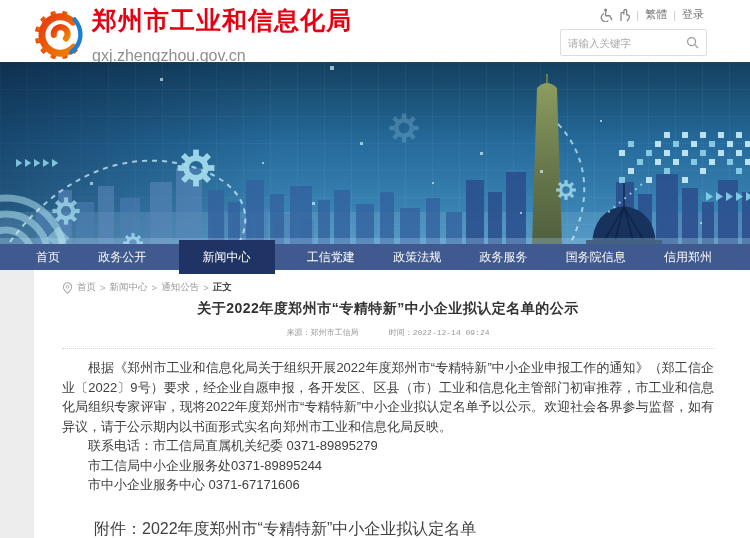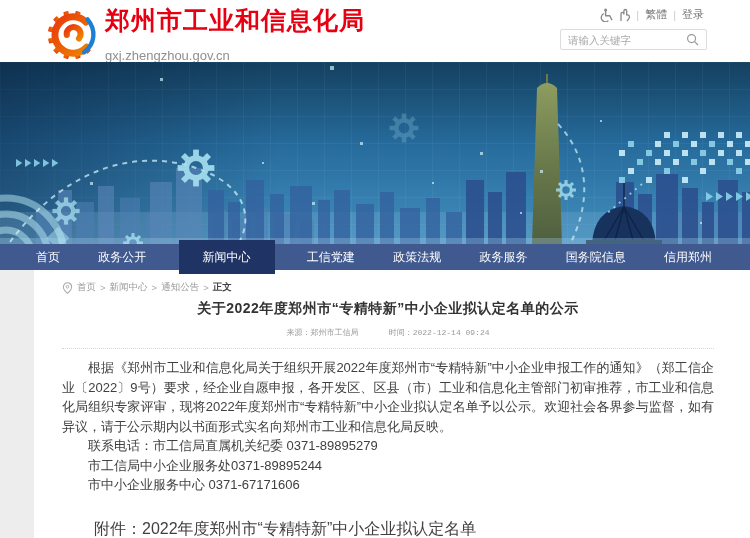--- a/index.html
+++ b/index.html
@@ -4,30 +4,30 @@
 <style>
   * { box-sizing: border-box; margin: 0; padding: 0; }
   html,body { width: 750px; height: 538px; overflow: hidden; }
   body {
     font-family: "Liberation Sans", "DejaVu Sans", sans-serif;
     background: #ededed;
     color: #404040;
   }
   
   .top-header { height: 62px; background: #fff; position: relative; }
-  .logo-wrap { position: absolute; left: 46px; top: 5px; display: flex; align-items: center; cursor: pointer; }
+  .logo-wrap { position: absolute; left: 33px; top: 5px; display: flex; align-items: center; cursor: pointer; }
   .logo-text { margin-left: 7px; }
   .site-name { color: #e60012; font-size: 25px; font-weight: bold; letter-spacing: 1px; line-height: 30px; }
-  .site-url { color: #8f8f8f; font-size: 13px; line-height: 16px; margin-top: 13px; }
+  .site-url { color: #8f8f8f; font-size: 16px; line-height: 16px; margin-top: 13px; }
   .header-right { position: absolute; right: 43px; top: 7px; }
   .top-links { display: flex; justify-content: flex-end; align-items: center; font-size: 11px; color: #777; height: 15px; }
   .top-links .lnk { cursor: pointer; margin: 0 3px; text-align: center; }
   .top-links .sep { color: #ccc; margin: 0 3px; }
   .top-links svg { margin: 0 2px; display: block; }
-  .search-box { margin-top: 7px; width: 147px; height: 21px; border: 1px solid #ddd; border-radius: 2px;
+  .search-box { margin-top: 7px; width: 147px; height: 27px; border: 1px solid #ddd; border-radius: 2px;
                 display: flex; align-items: center; padding: 0 7px; background: #fff; }
   .search-box input { border: 0; outline: 0; flex: 1; font-size: 10.5px; color: #333; width: 60px; background: transparent; }
   .search-box input::placeholder { color: #aaa; }
   .search-btn { cursor: pointer; display: flex; align-items: center; }
   
   .banner { height: 182px; position: relative; overflow: hidden; background: #1c4a70; }
   .banner svg { display: block; }
   
   .nav { height: 26px; background: #40598f; position: relative; z-index: 5; }
   .nav ul { list-style: none; display: flex; justify-content: space-between; padding: 0 32px 0 30px; }

